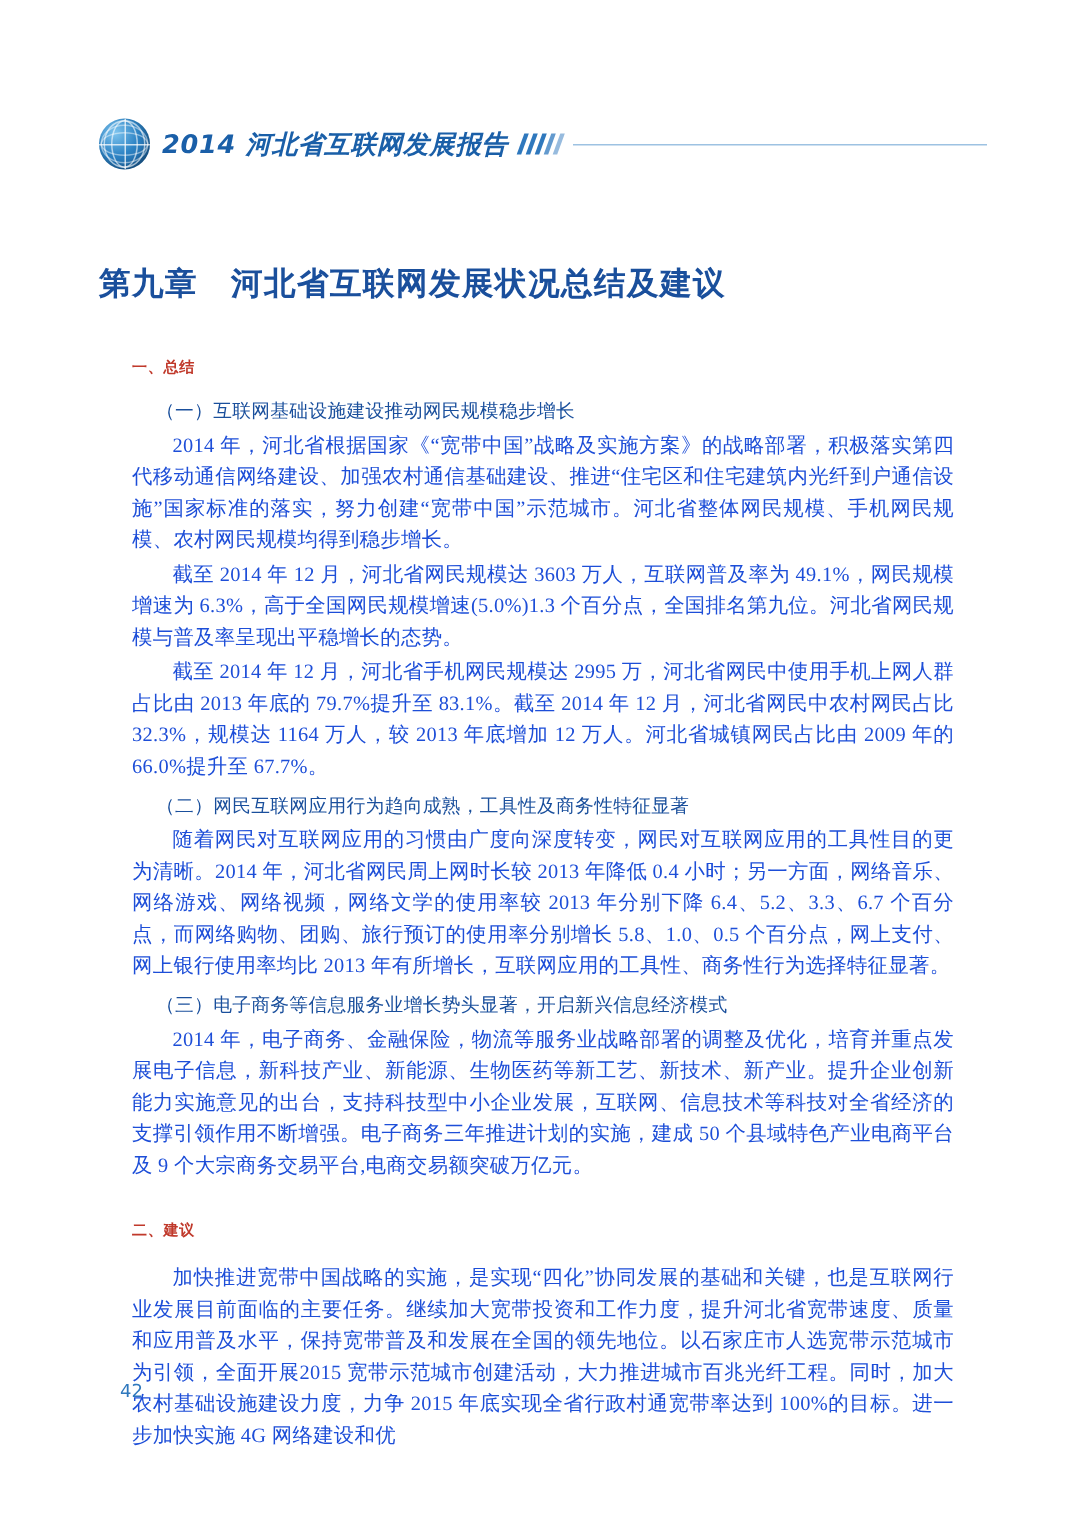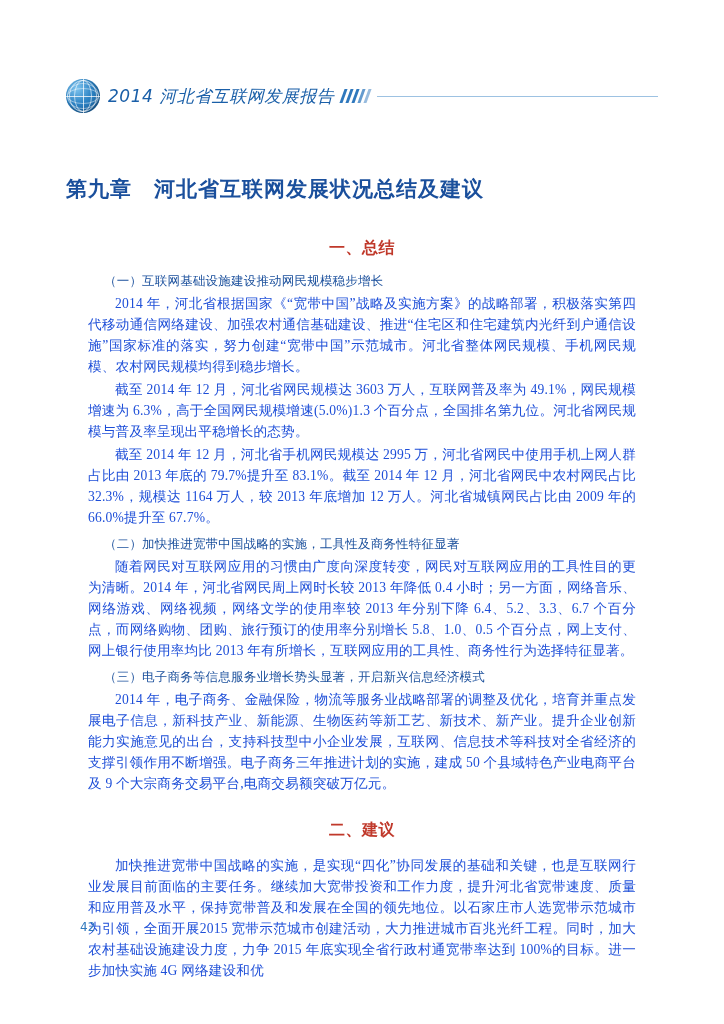--- a/index.html
+++ b/index.html
@@ -78,21 +78,21 @@
     border: 1px solid rgba(255,255,255,0.45);
     border-radius: 50%;
     box-sizing: border-box;
   }
   .globe .par.p1 { height: 16px; margin-top: -8px; }
   .globe .par.p2 { height: 26px; margin-top: -13px; }
 
   .header-title {
     margin-left: 8px;
     font-family: "DejaVu Sans", "Liberation Sans", sans-serif;
-    font-weight: normal;
+    font-weight: bold;
     font-style: italic;
     font-size: 17px;
     color: #1a5fa8;
     letter-spacing: 0.5px;
     white-space: nowrap;
   }
   .header-bars {
     margin-left: 8px;
     display: flex;
     align-items: center;
@@ -133,25 +133,24 @@
   
   .content {
     position: absolute;
     left: 88px;
     top: 238px;
     width: 548px;
   }
   .sec-head {
     font-family: "DejaVu Sans", "Liberation Sans", sans-serif;
     font-weight: bold;
-    font-size: 16px;
+    font-size: 10px;
     color: #c0392b;
     margin: 0 0 14px 0;
     letter-spacing: 0.5px;
-    text-align: center;
   }
   .sec-head.second {
     margin-top: 26px;
   }
   .sub-head {
     font-family: Liberation Mono, monospace;
     font-size: 12.5px;
     color: #1a4f9c;
     margin: 0 0 3px 0;
     text-indent: 16px;
@@ -213,21 +212,21 @@
     <div class="sec-head">一、总结</div>
 
     <div class="block">
       <div class="sub-head">（一）互联网基础设施建设推动网民规模稳步增长</div>
       <p class="para">2014 年，河北省根据国家《“宽带中国”战略及实施方案》的战略部署，积极落实第四代移动通信网络建设、加强农村通信基础建设、推进“住宅区和住宅建筑内光纤到户通信设施”国家标准的落实，努力创建“宽带中国”示范城市。河北省整体网民规模、手机网民规模、农村网民规模均得到稳步增长。</p>
       <p class="para">截至 2014 年 12 月，河北省网民规模达 3603 万人，互联网普及率为 49.1%，网民规模增速为 6.3%，高于全国网民规模增速(5.0%)1.3 个百分点，全国排名第九位。河北省网民规模与普及率呈现出平稳增长的态势。</p>
       <p class="para">截至 2014 年 12 月，河北省手机网民规模达 2995 万，河北省网民中使用手机上网人群占比由 2013 年底的 79.7%提升至 83.1%。截至 2014 年 12 月，河北省网民中农村网民占比 32.3%，规模达 1164 万人，较 2013 年底增加 12 万人。河北省城镇网民占比由 2009 年的 66.0%提升至 67.7%。</p>
     </div>
 
     <div class="block">
-      <div class="sub-head">（二）加快推进宽带中国战略的实施，工具性及商务性特征显著</div>
+      <div class="sub-head">（二）网民互联网应用行为趋向成熟，工具性及商务性特征显著</div>
       <p class="para">随着网民对互联网应用的习惯由广度向深度转变，网民对互联网应用的工具性目的更为清晰。2014 年，河北省网民周上网时长较 2013 年降低 0.4 小时；另一方面，网络音乐、网络游戏、网络视频，网络文学的使用率较 2013 年分别下降 6.4、5.2、3.3、6.7 个百分点，而网络购物、团购、旅行预订的使用率分别增长 5.8、1.0、0.5 个百分点，网上支付、网上银行使用率均比 2013 年有所增长，互联网应用的工具性、商务性行为选择特征显著。</p>
     </div>
 
     <div class="block">
       <div class="sub-head">（三）电子商务等信息服务业增长势头显著，开启新兴信息经济模式</div>
       <p class="para">2014 年，电子商务、金融保险，物流等服务业战略部署的调整及优化，培育并重点发展电子信息，新科技产业、新能源、生物医药等新工艺、新技术、新产业。提升企业创新能力实施意见的出台，支持科技型中小企业发展，互联网、信息技术等科技对全省经济的支撑引领作用不断增强。电子商务三年推进计划的实施，建成 50 个县域特色产业电商平台及 9 个大宗商务交易平台,电商交易额突破万亿元。</p>
     </div>
 
     <div class="sec-head second">二、建议</div>
 

